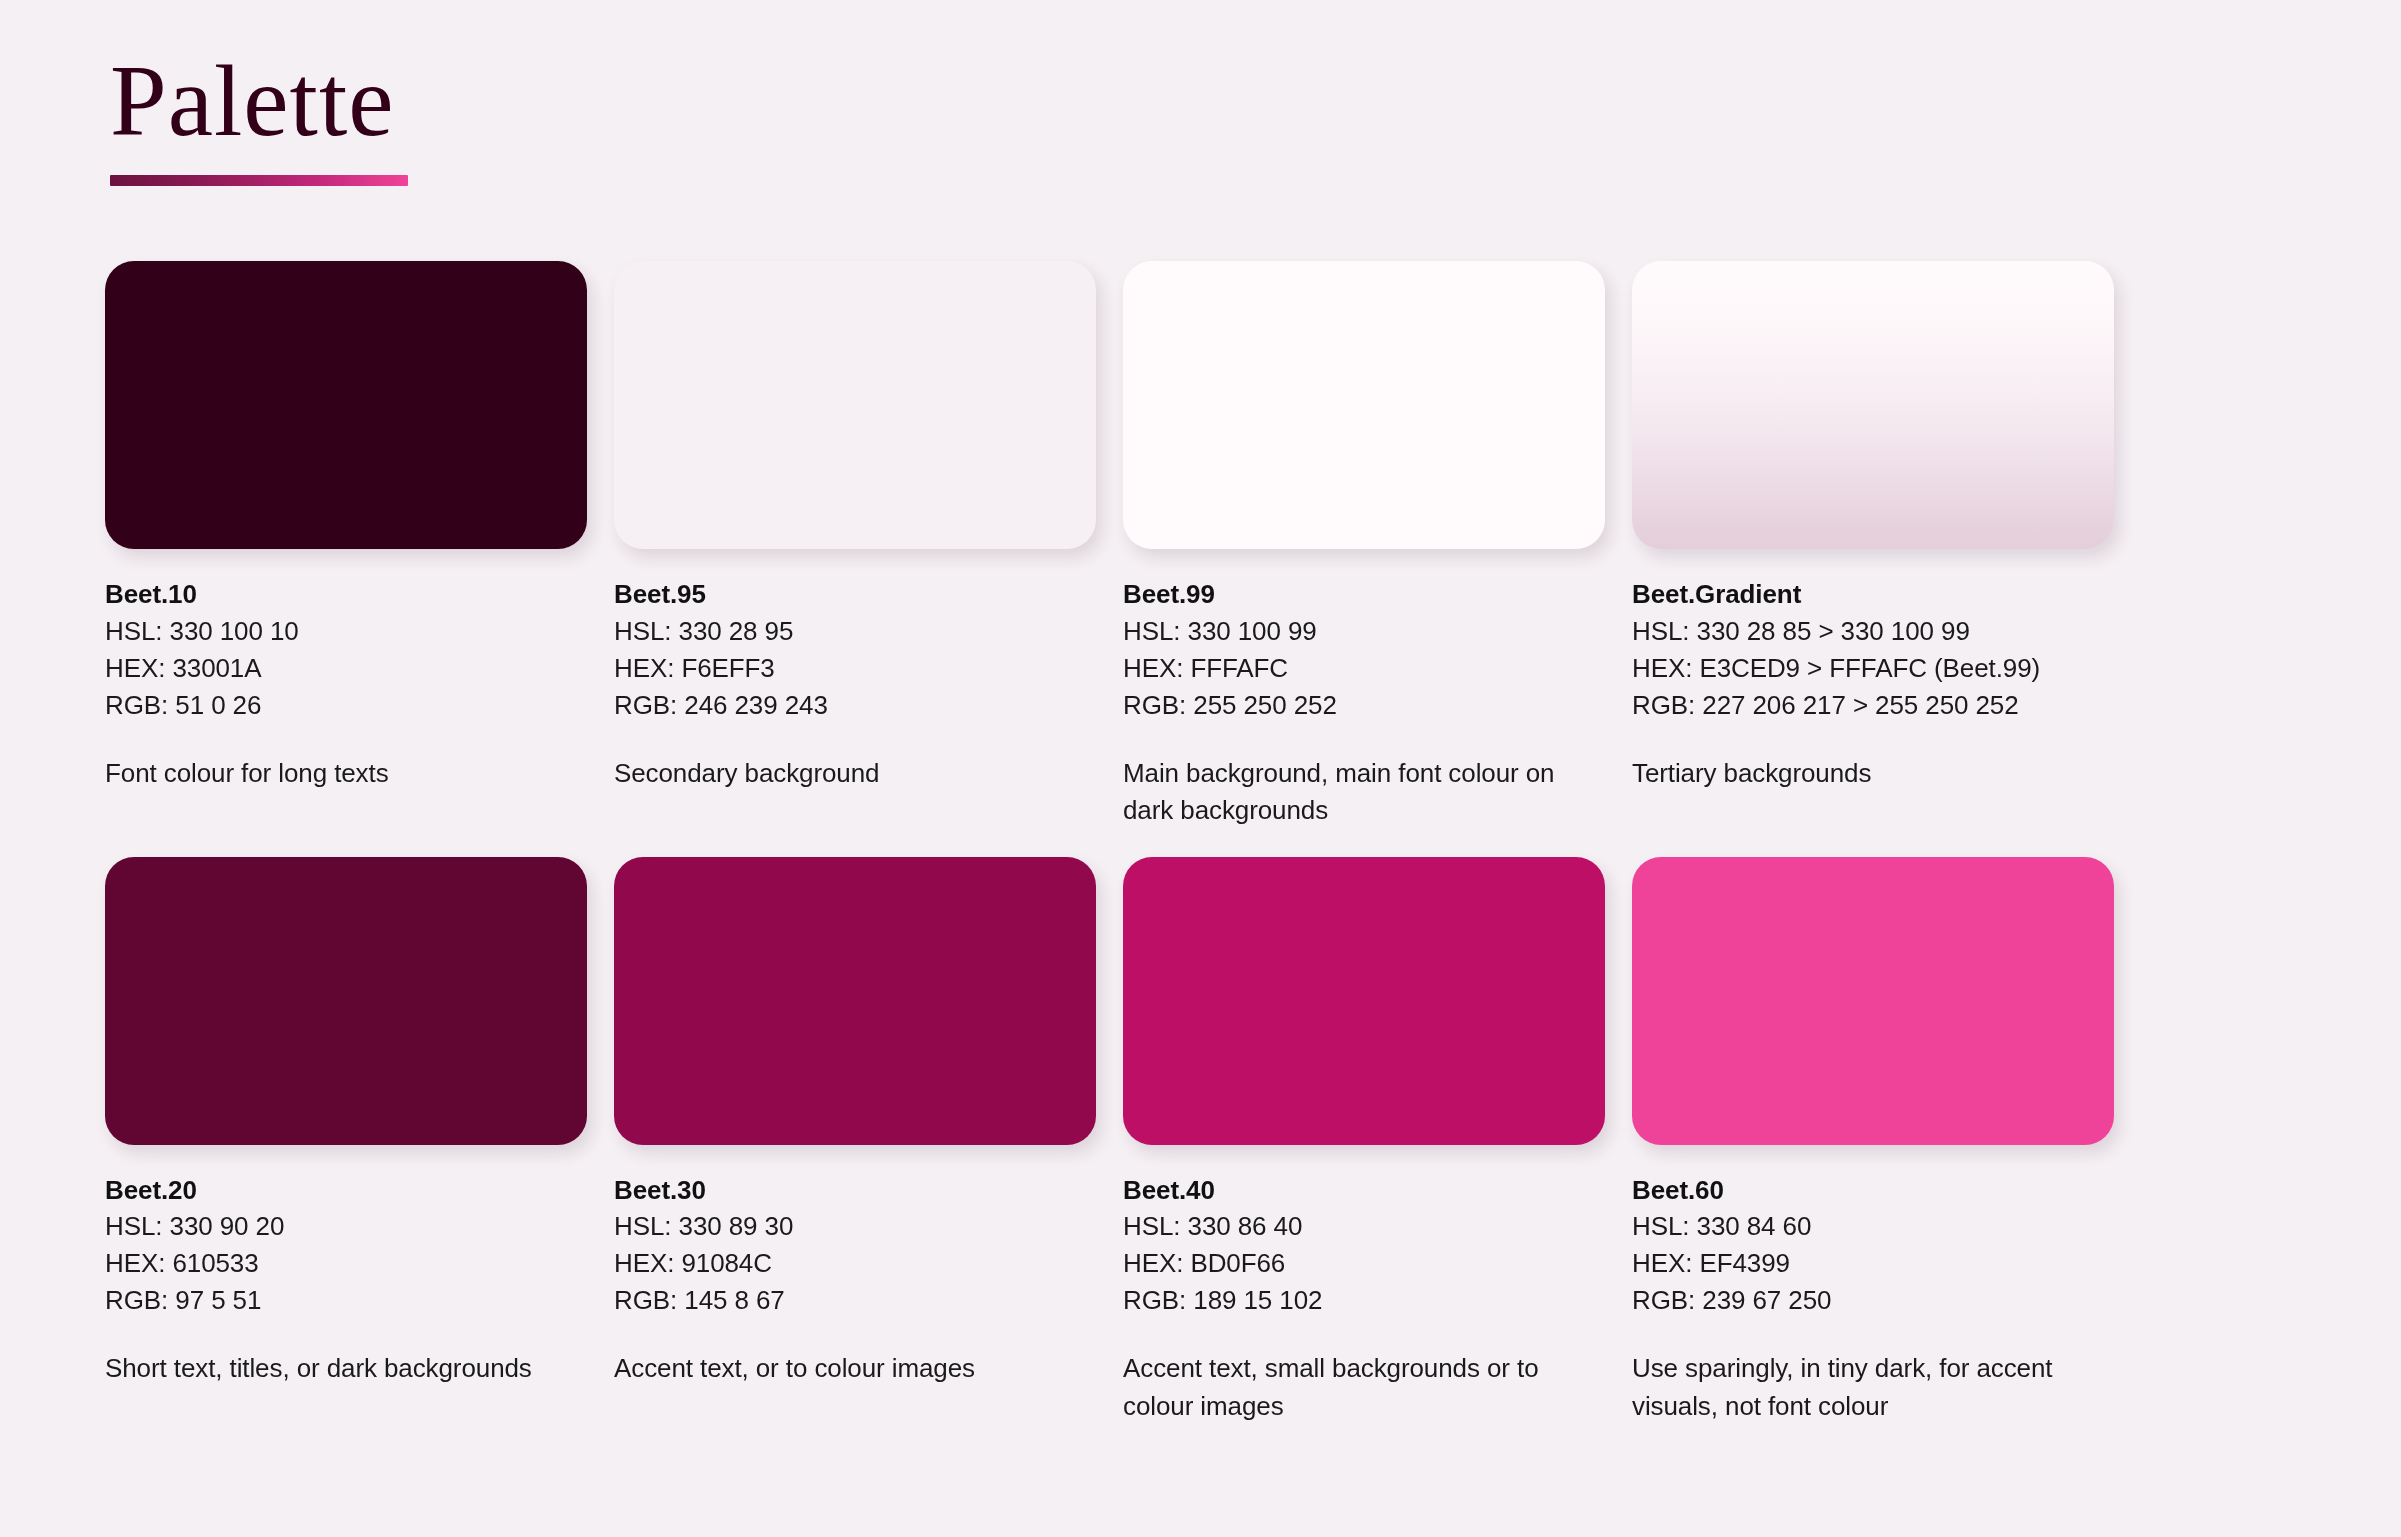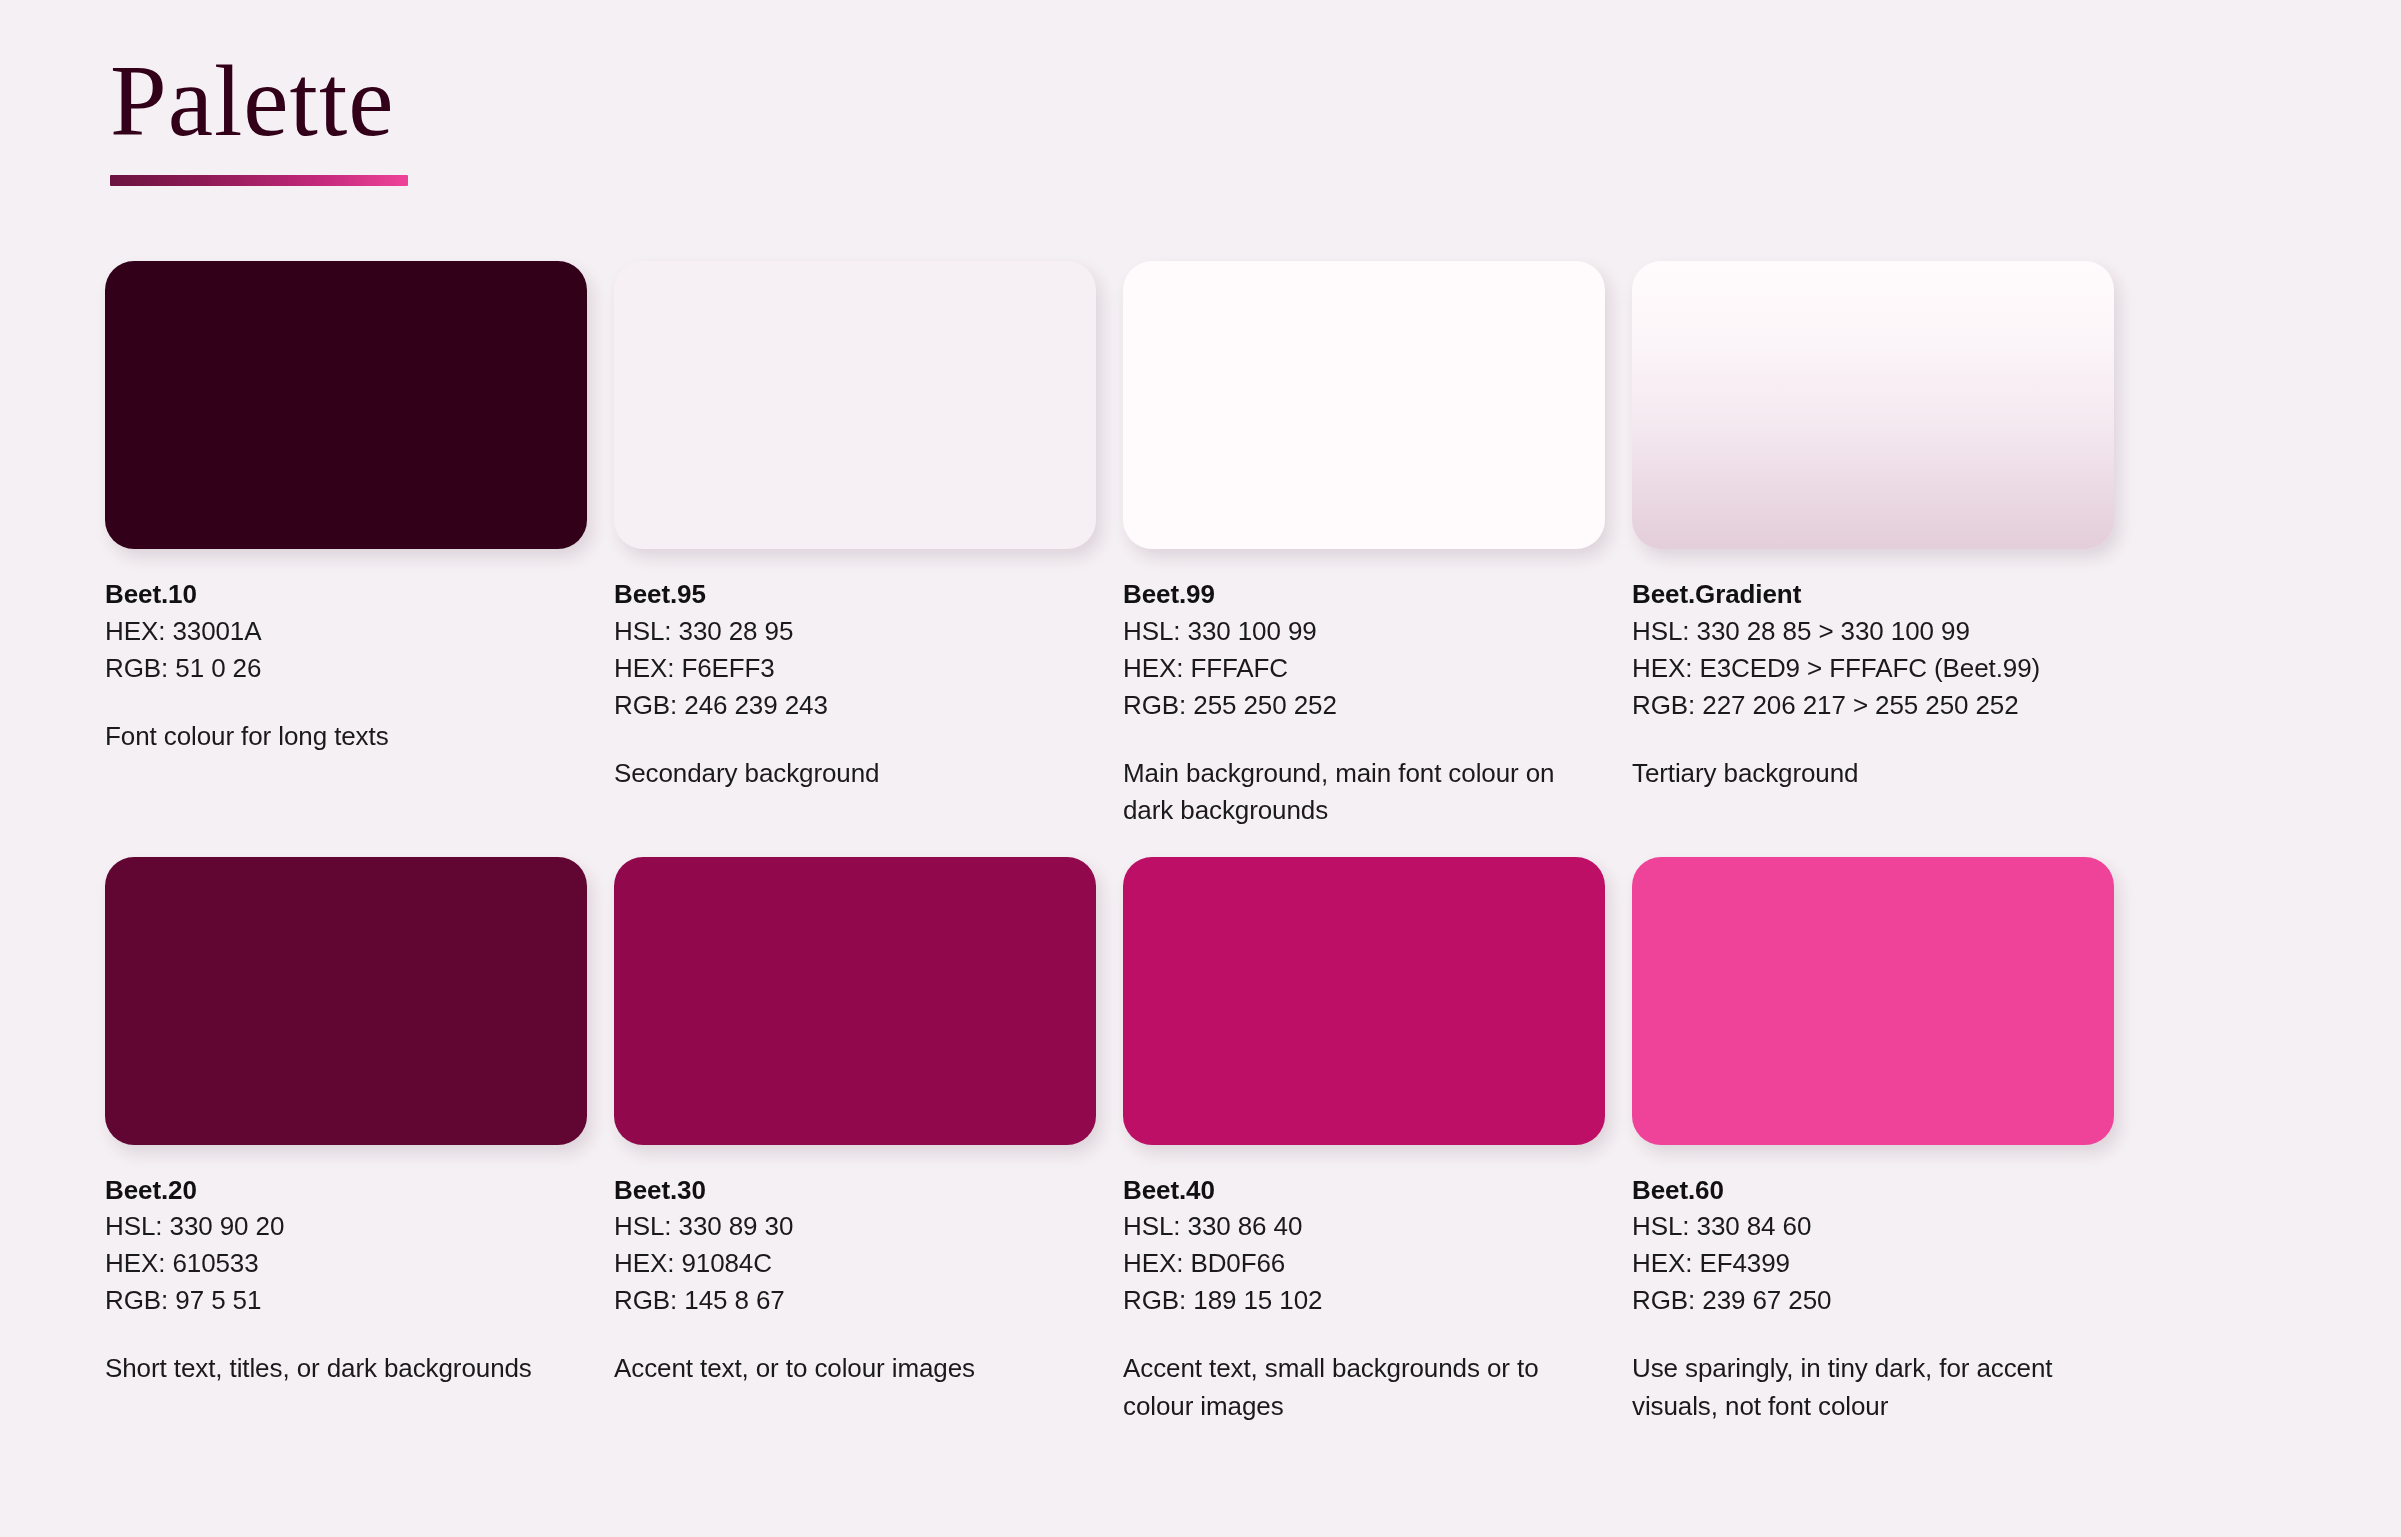--- a/index.html
+++ b/index.html
@@ -112,20 +112,21 @@
   <div class="header">
     <h1 class="page-title" style="color: rgb(51, 0, 26);">Palette</h1>
     <div class="title-rule"></div>
   </div>
 
   <div class="grid" id="palette-grid">
       <div class="swatch-cell">
         <div class="swatch" style="background: rgb(51, 0, 26);"></div>
         <div class="meta">
           <div class="swatch-name">Beet.10</div>
+          <div class="spec-line">HSL: 330 100 10</div>
           <div class="spec-line">HEX: 33001A</div>
           <div class="spec-line">RGB: 51 0 26</div>
           <div class="usage">Font colour for long texts</div>
         </div>
       </div>
       <div class="swatch-cell">
         <div class="swatch" style="background: rgb(246, 239, 243);"></div>
         <div class="meta">
           <div class="swatch-name">Beet.95</div>
           <div class="spec-line">HSL: 330 28 95</div>
@@ -144,21 +145,21 @@
           <div class="usage">Main background, main font colour on dark backgrounds</div>
         </div>
       </div>
       <div class="swatch-cell">
         <div class="swatch" style="background: linear-gradient(rgb(255, 250, 252) 0%, rgb(253, 247, 250) 22%, rgb(244, 232, 239) 58%, rgb(233, 214, 225) 85%, rgb(227, 206, 217) 100%);"></div>
         <div class="meta">
           <div class="swatch-name">Beet.Gradient</div>
           <div class="spec-line">HSL: 330 28 85 &gt; 330 100 99</div>
           <div class="spec-line">HEX: E3CED9 &gt; FFFAFC (Beet.99)</div>
           <div class="spec-line">RGB: 227 206 217 &gt; 255 250 252</div>
-          <div class="usage">Tertiary background</div>
+          <div class="usage">Tertiary backgrounds</div>
         </div>
       </div>
       <div class="swatch-cell">
         <div class="swatch" style="background: rgb(97, 5, 51);"></div>
         <div class="meta">
           <div class="swatch-name">Beet.20</div>
           <div class="spec-line">HSL: 330 90 20</div>
           <div class="spec-line">HEX: 610533</div>
           <div class="spec-line">RGB: 97 5 51</div>
           <div class="usage">Short text, titles, or dark backgrounds</div>

